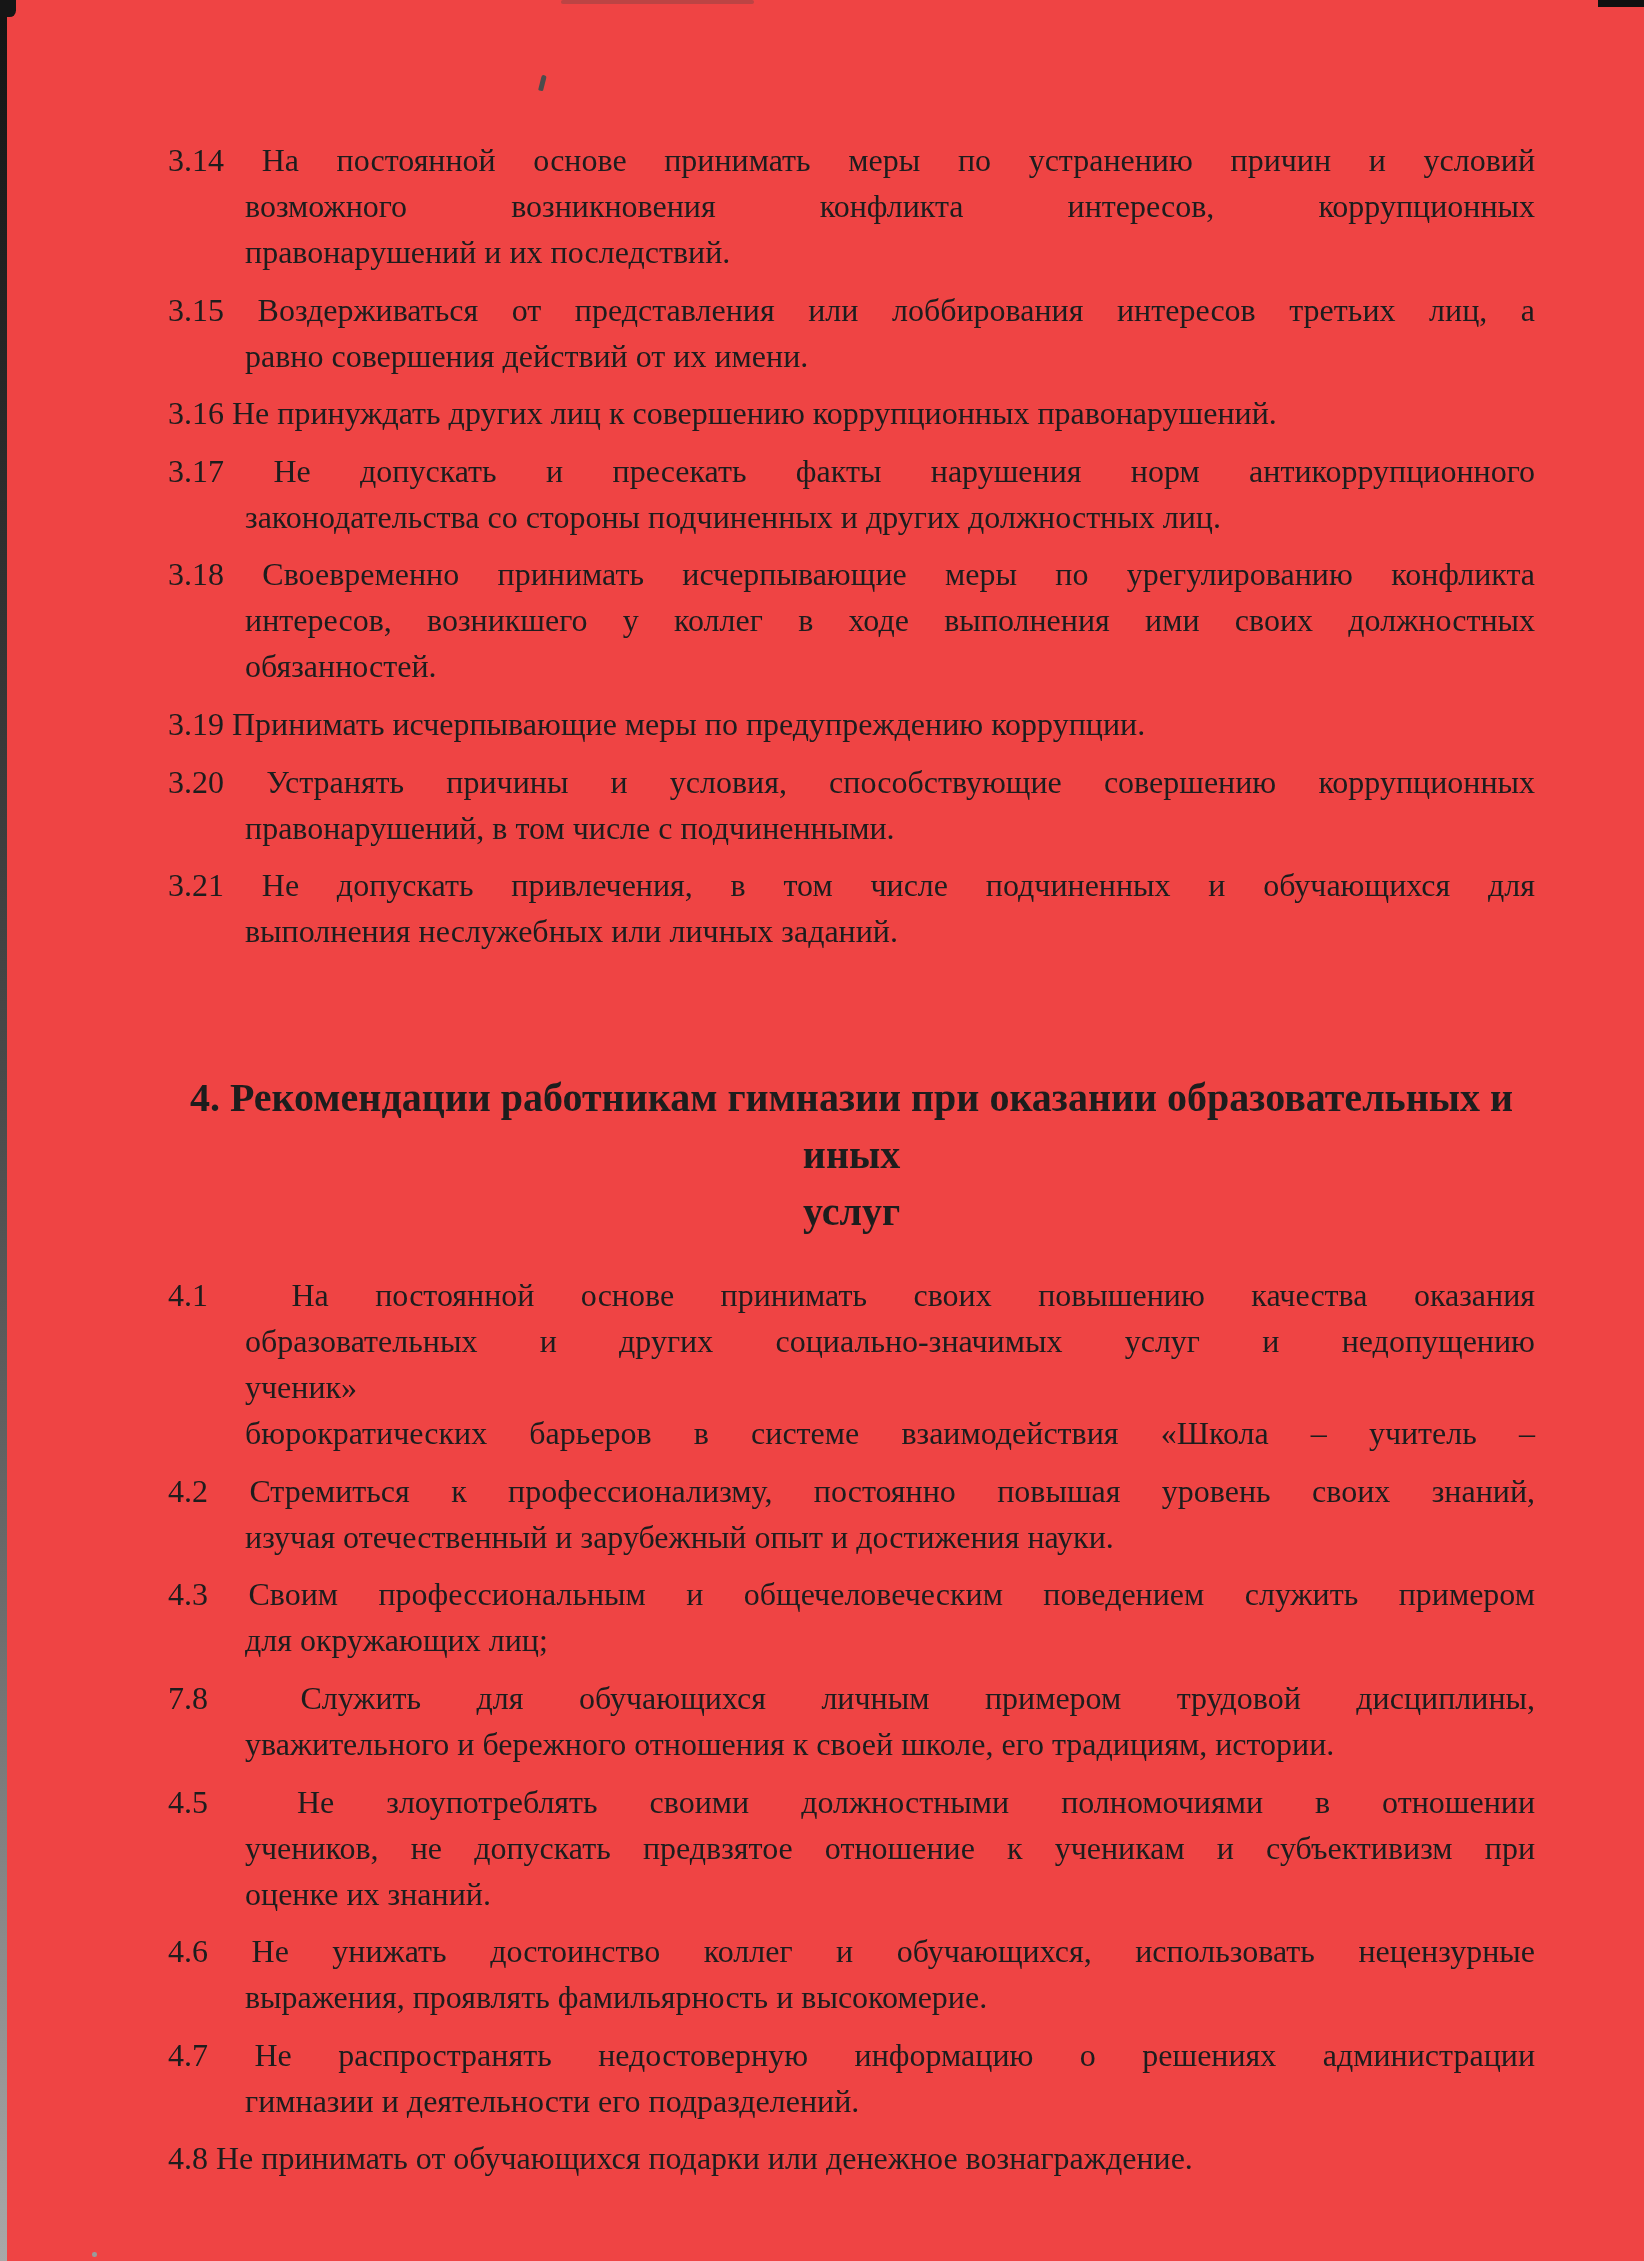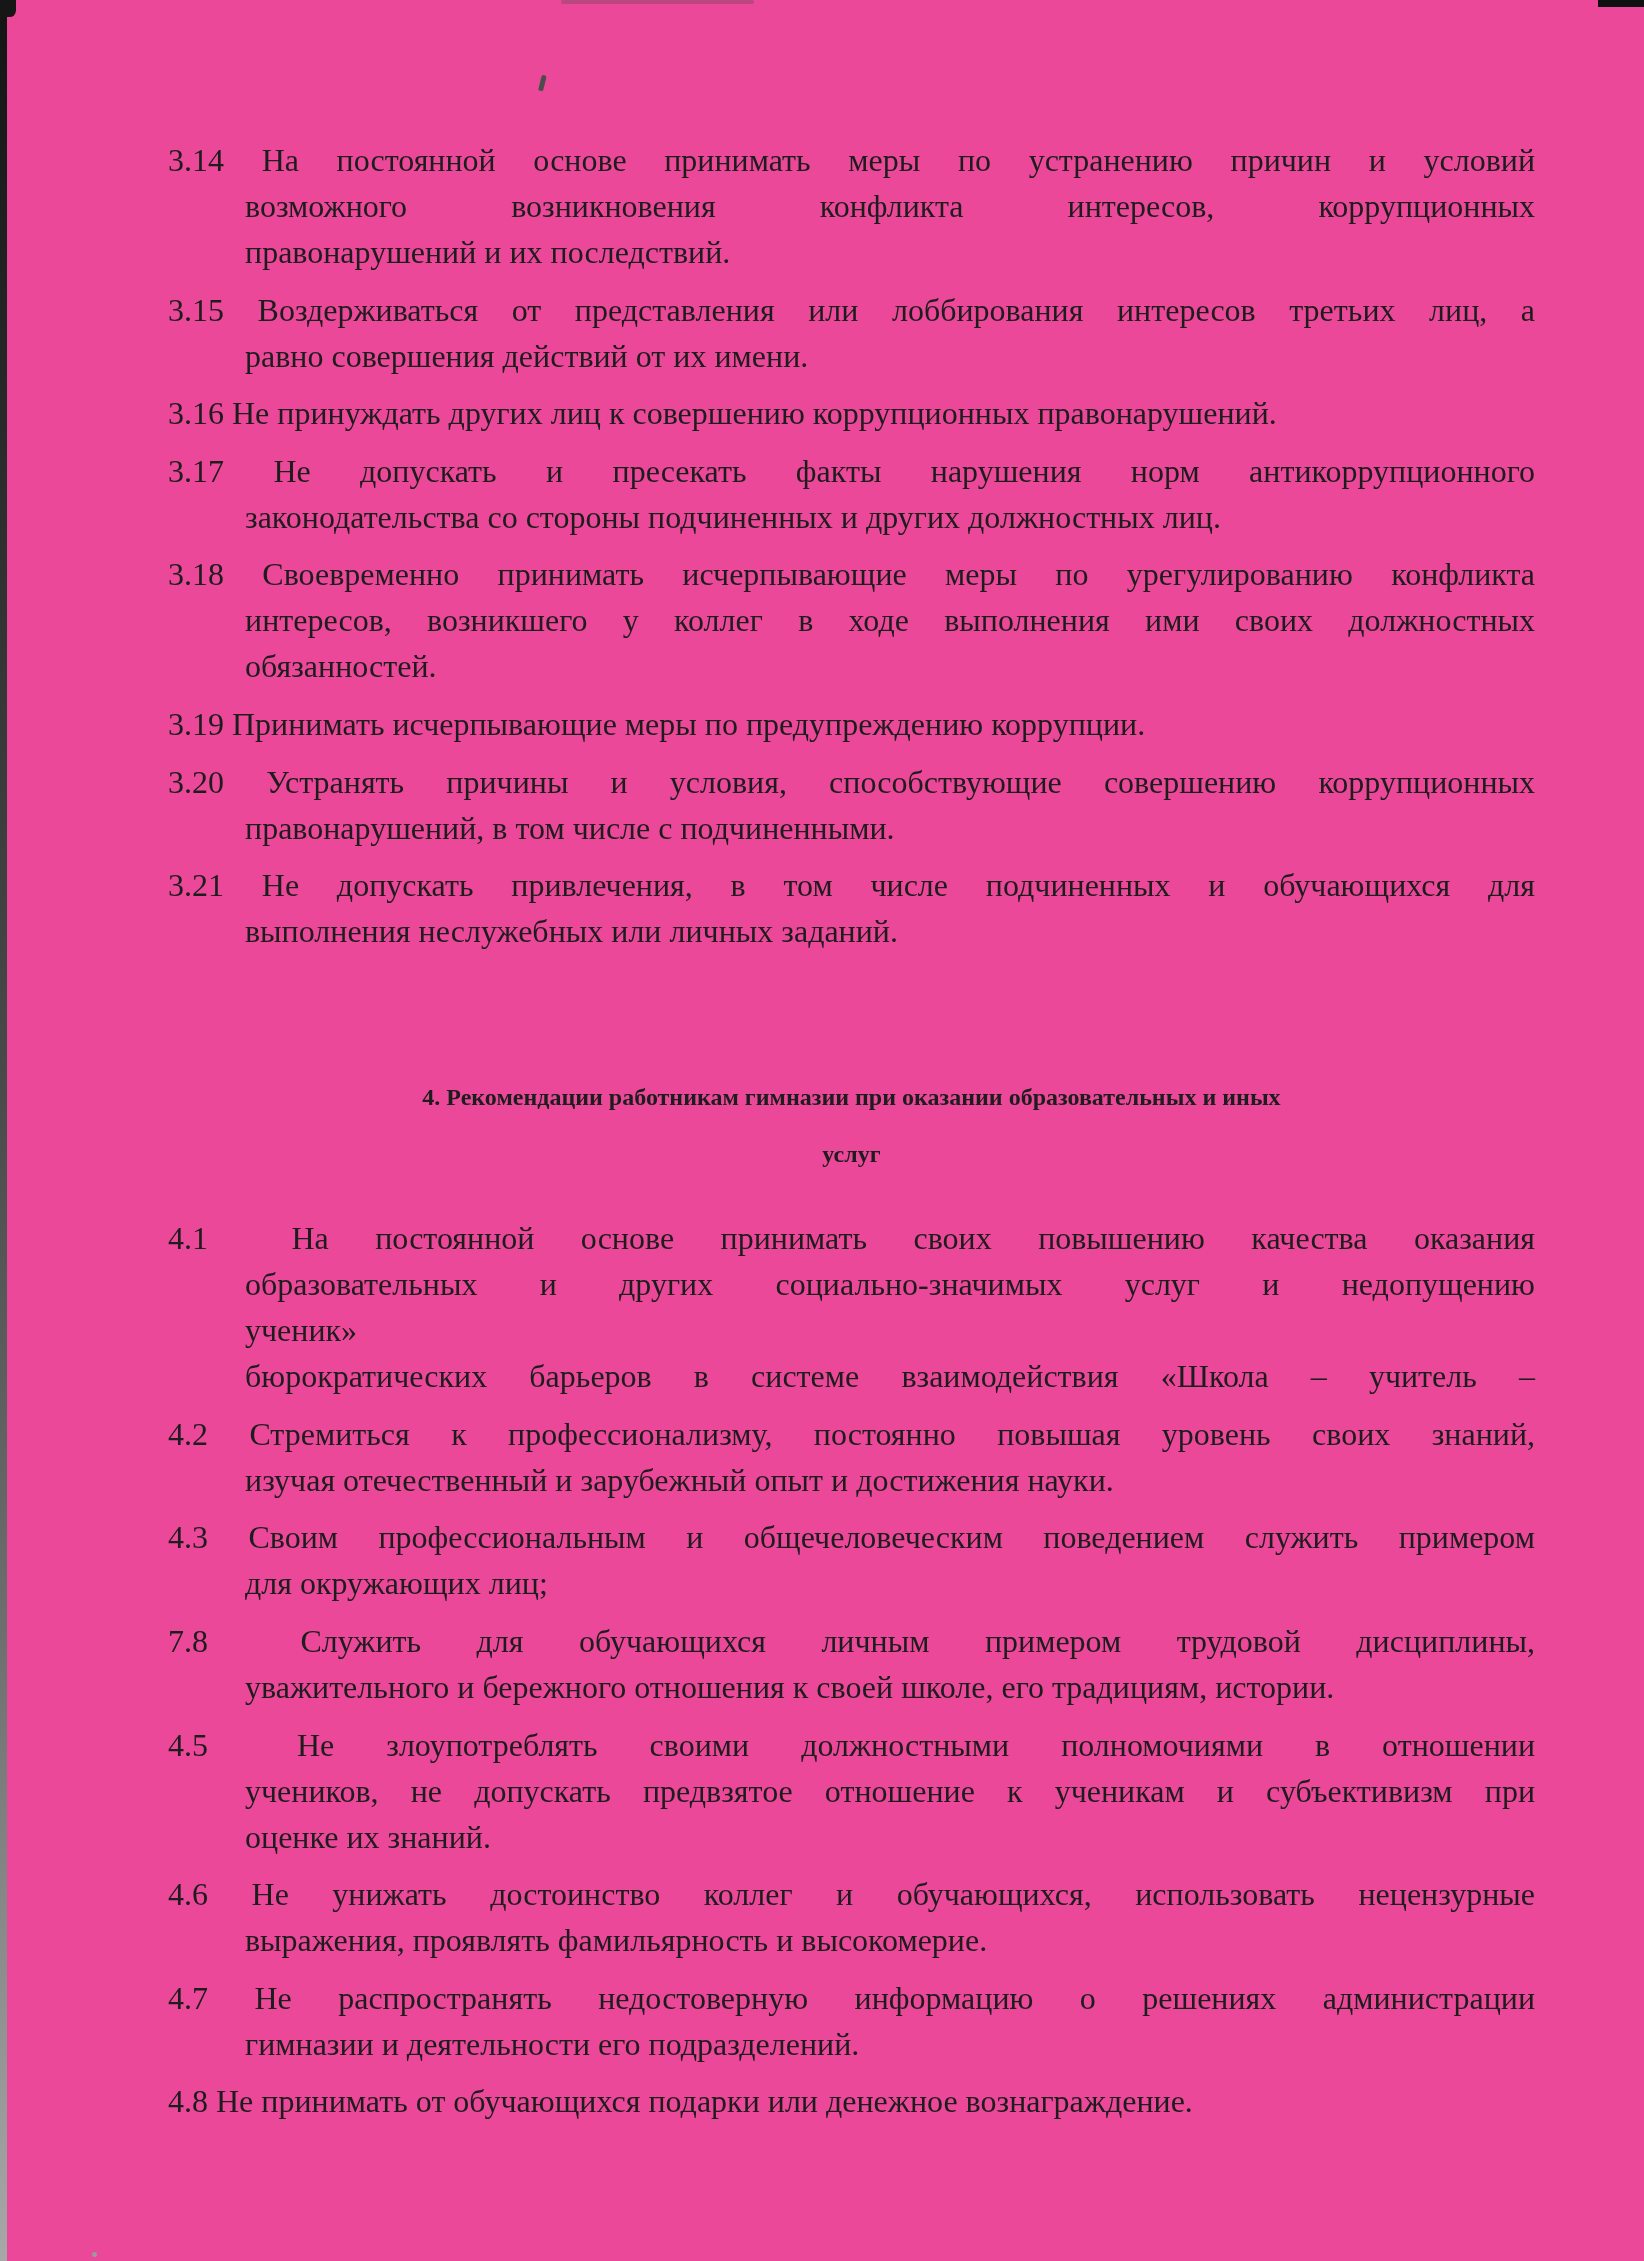--- a/index.html
+++ b/index.html
@@ -5,21 +5,21 @@
 <style>
   html, body { margin: 0; padding: 0; }
   body {
     width: 1644px; height: 2261px;
     background: #eceae6;
     font-family: "Liberation Serif", "DejaVu Serif", serif;
   }
   .page {
     position: relative;
     width: 1644px; height: 2261px;
-    background: #ec4899;
+    background: #ef4444;
     overflow: hidden;
     color: #1d1d1d;
   }
   
   .edge-strip-left {
     position: absolute; left: 0; top: 0; width: 7px; height: 100%;
     background: linear-gradient(180deg, #141414 0%, #2d2d2d 22%, #4a4a4a 48%, #6e6e6e 72%, #8f8f8f 88%, #a8a8a8 100%);
   }
   .corner-mark-tl {
     position: absolute; left: 0; top: 0; width: 15.5px; height: 17px;
@@ -56,21 +56,21 @@
     white-space: normal;
   }
   .line.first { margin-left: 0; }
   .line.last { text-align-last: left; }
   .num { white-space: nowrap; }
   .item.tabbed .line.first .num { margin-right: 37px; }
 
   .section-heading {
     margin: 115px 0 32px 0;
     font-weight: bold;
-    font-size: 24px;
+    font-size: 40px;
     line-height: 57px;
   }
   .h-line { text-align: center; }
 </style>
 </head>
 <body>
 
 <div class="page">
 
   <div class="edge-strip-left"></div>

